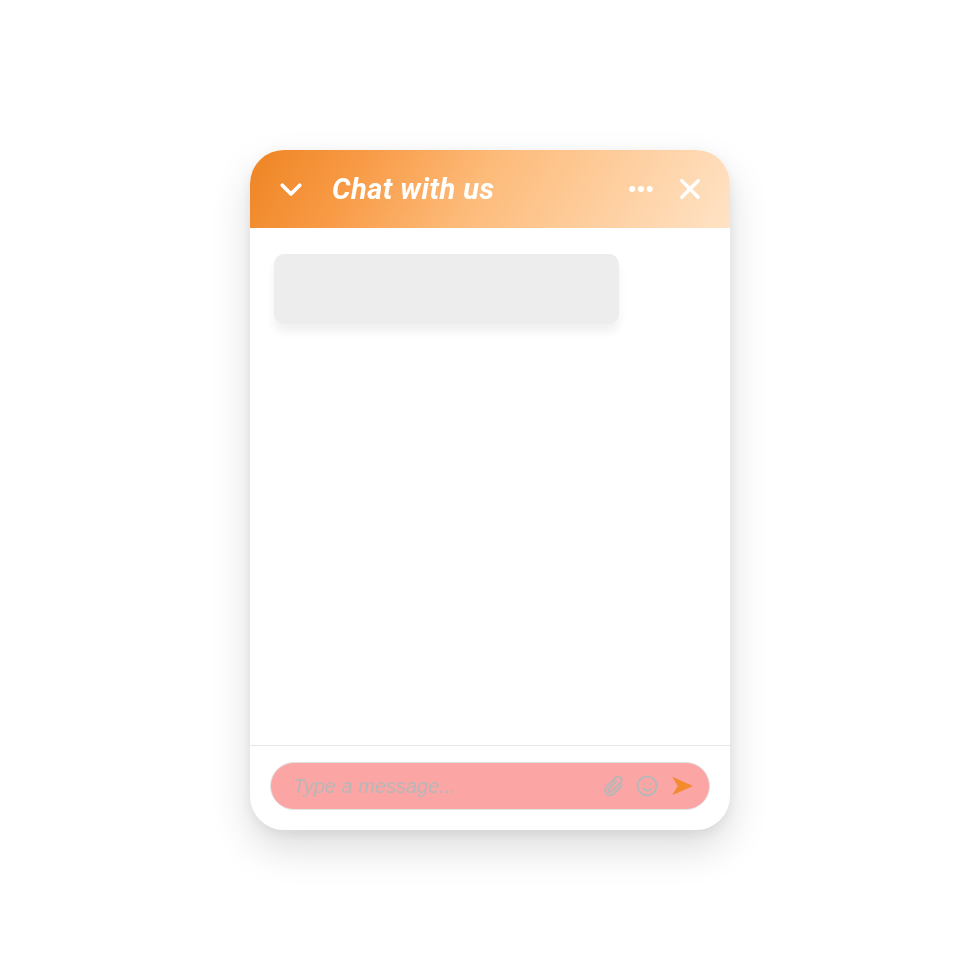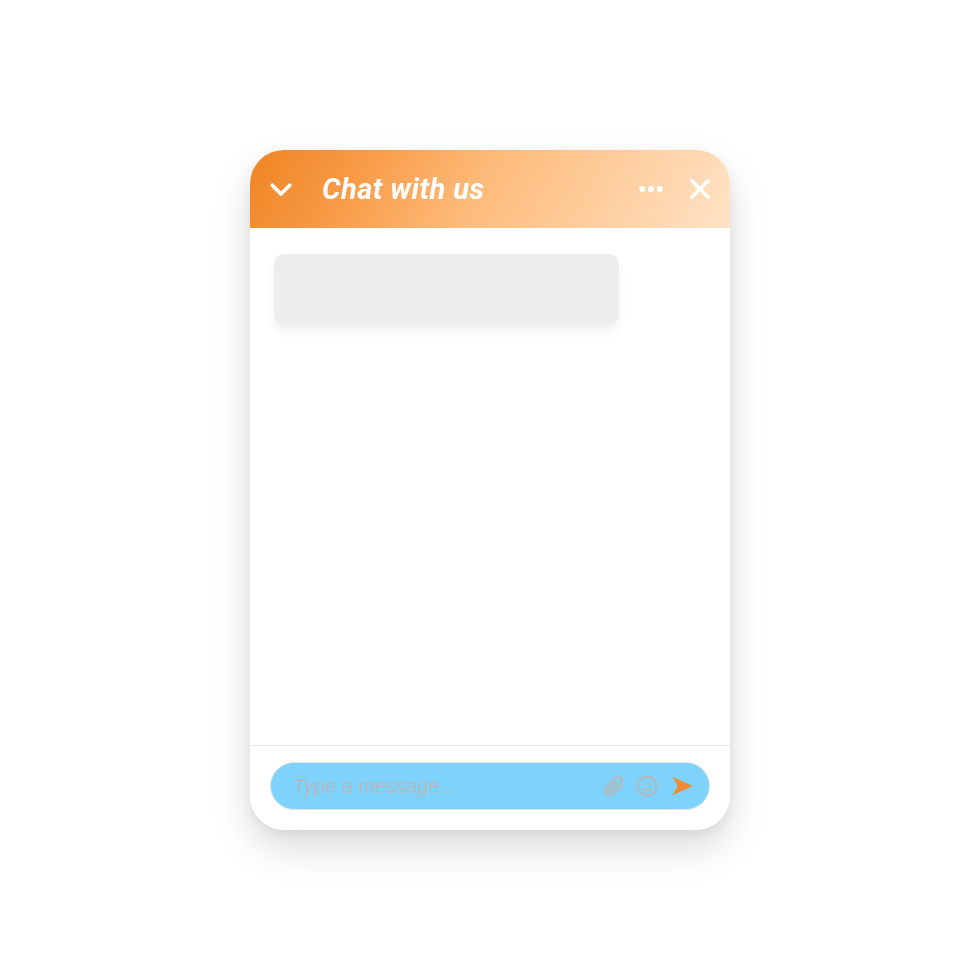--- a/index.html
+++ b/index.html
@@ -19,21 +19,21 @@
     box-shadow: 0 18px 40px rgba(0,0,0,0.14), 0 4px 12px rgba(0,0,0,0.06);
     display: flex;
     flex-direction: column;
     overflow: hidden;
   }
   .chat-header {
     height: 78px;
     background: linear-gradient(120deg, #ee8423 0%, #f89a45 22%, #fdbb7a 48%, #ffe3c6 100%);
     display: flex;
     align-items: center;
-    padding: 0 16px;
+    padding: 0 26px;
     gap: 20px;
   }
   .header-icon { display: inline-flex; align-items: center; justify-content: center; cursor: pointer; }
   .header-title {
     flex: 0 0 auto;
     margin-left: 6px;
     margin-right: auto;
     color: #ffffff;
     font-size: 29px;
     font-weight: 700;
@@ -56,21 +56,21 @@
     padding: 16px 20px 20px 20px;
   }
   .composer {
     display: flex;
     align-items: center;
     height: 48px;
     border: 1px solid #e2e2e2;
     border-radius: 999px;
     padding: 0 14px 0 22px;
     gap: 10px;
-    background: #7dd3fc;
+    background: #fca5a5;
   }
   .composer input[type="text"] {
     flex: 1;
     border: none;
     outline: none;
     font-size: 20px;
     font-style: italic;
     color: #555;
     background: transparent;
   }

